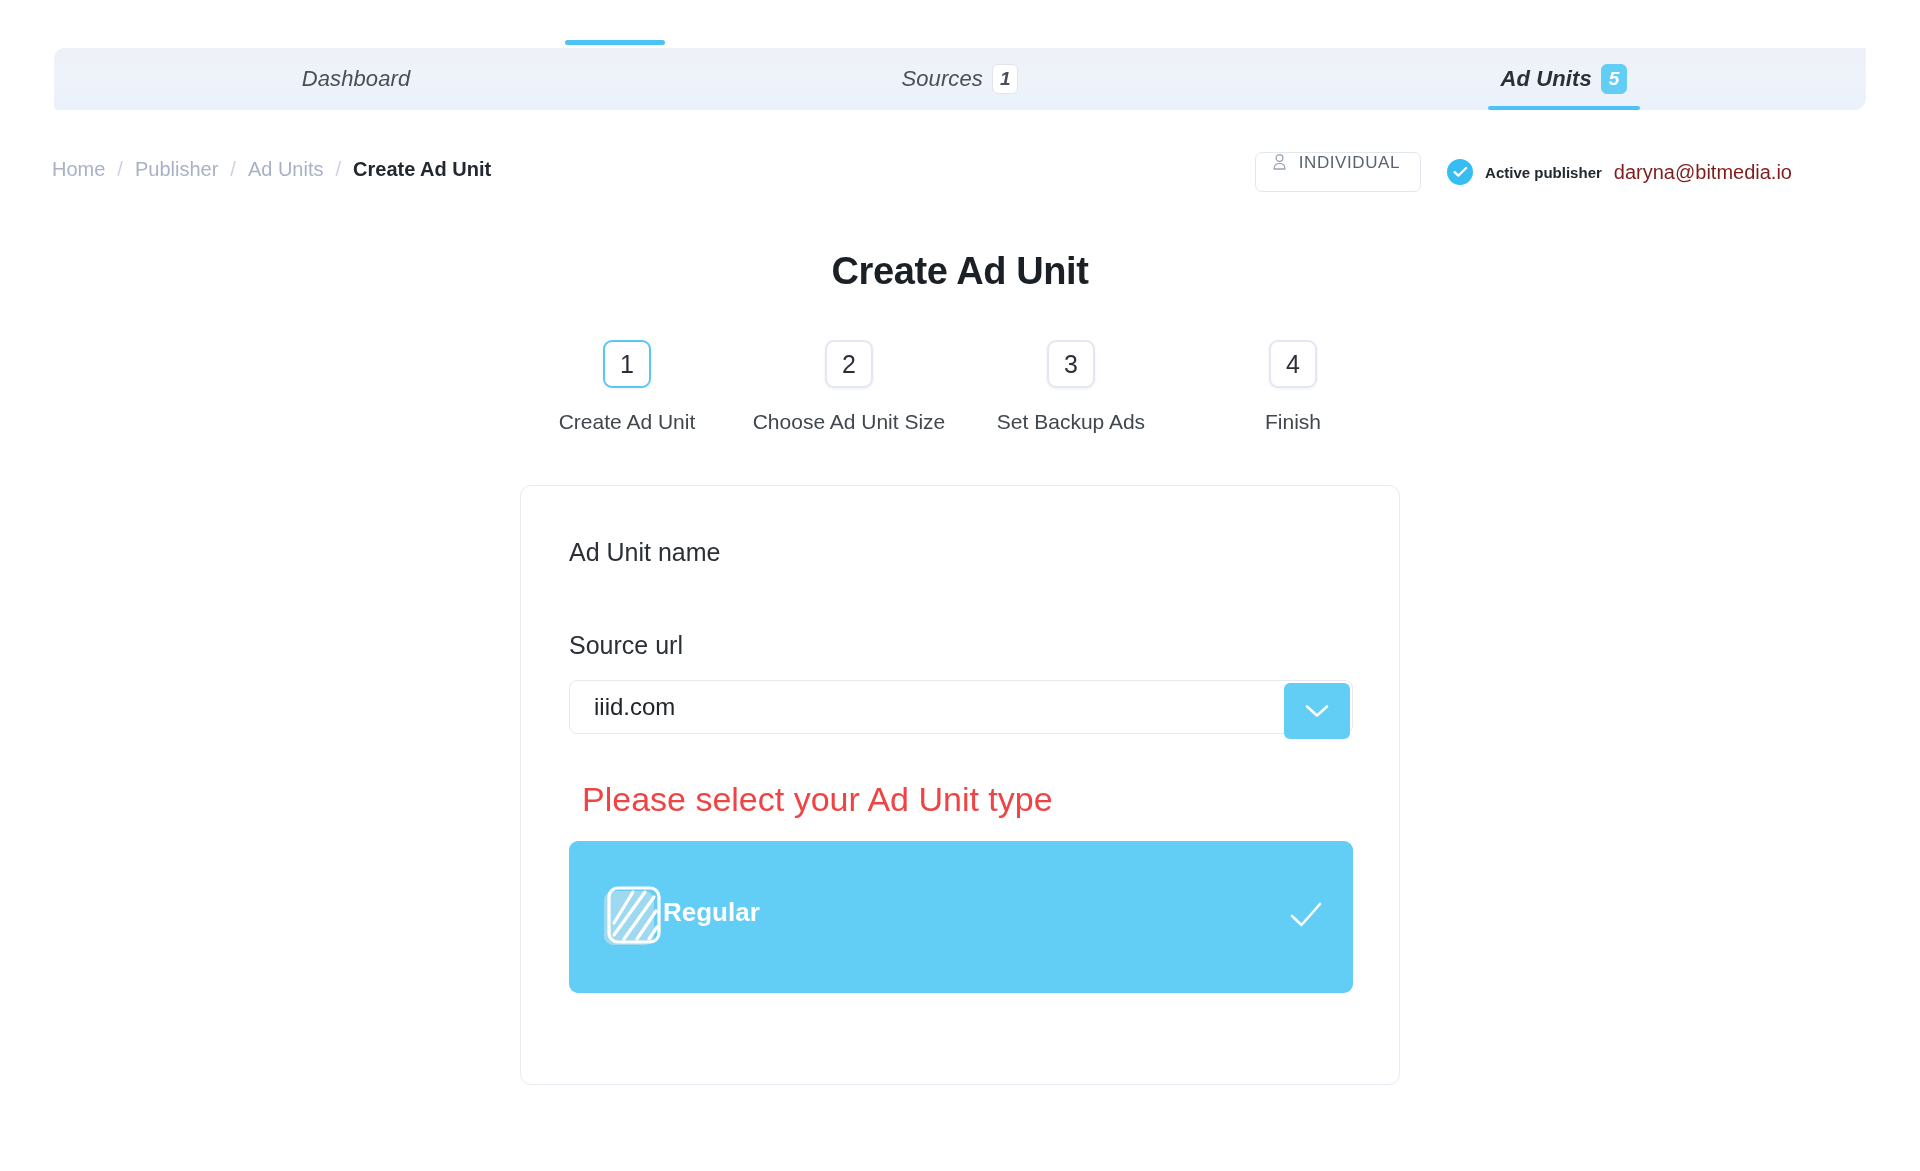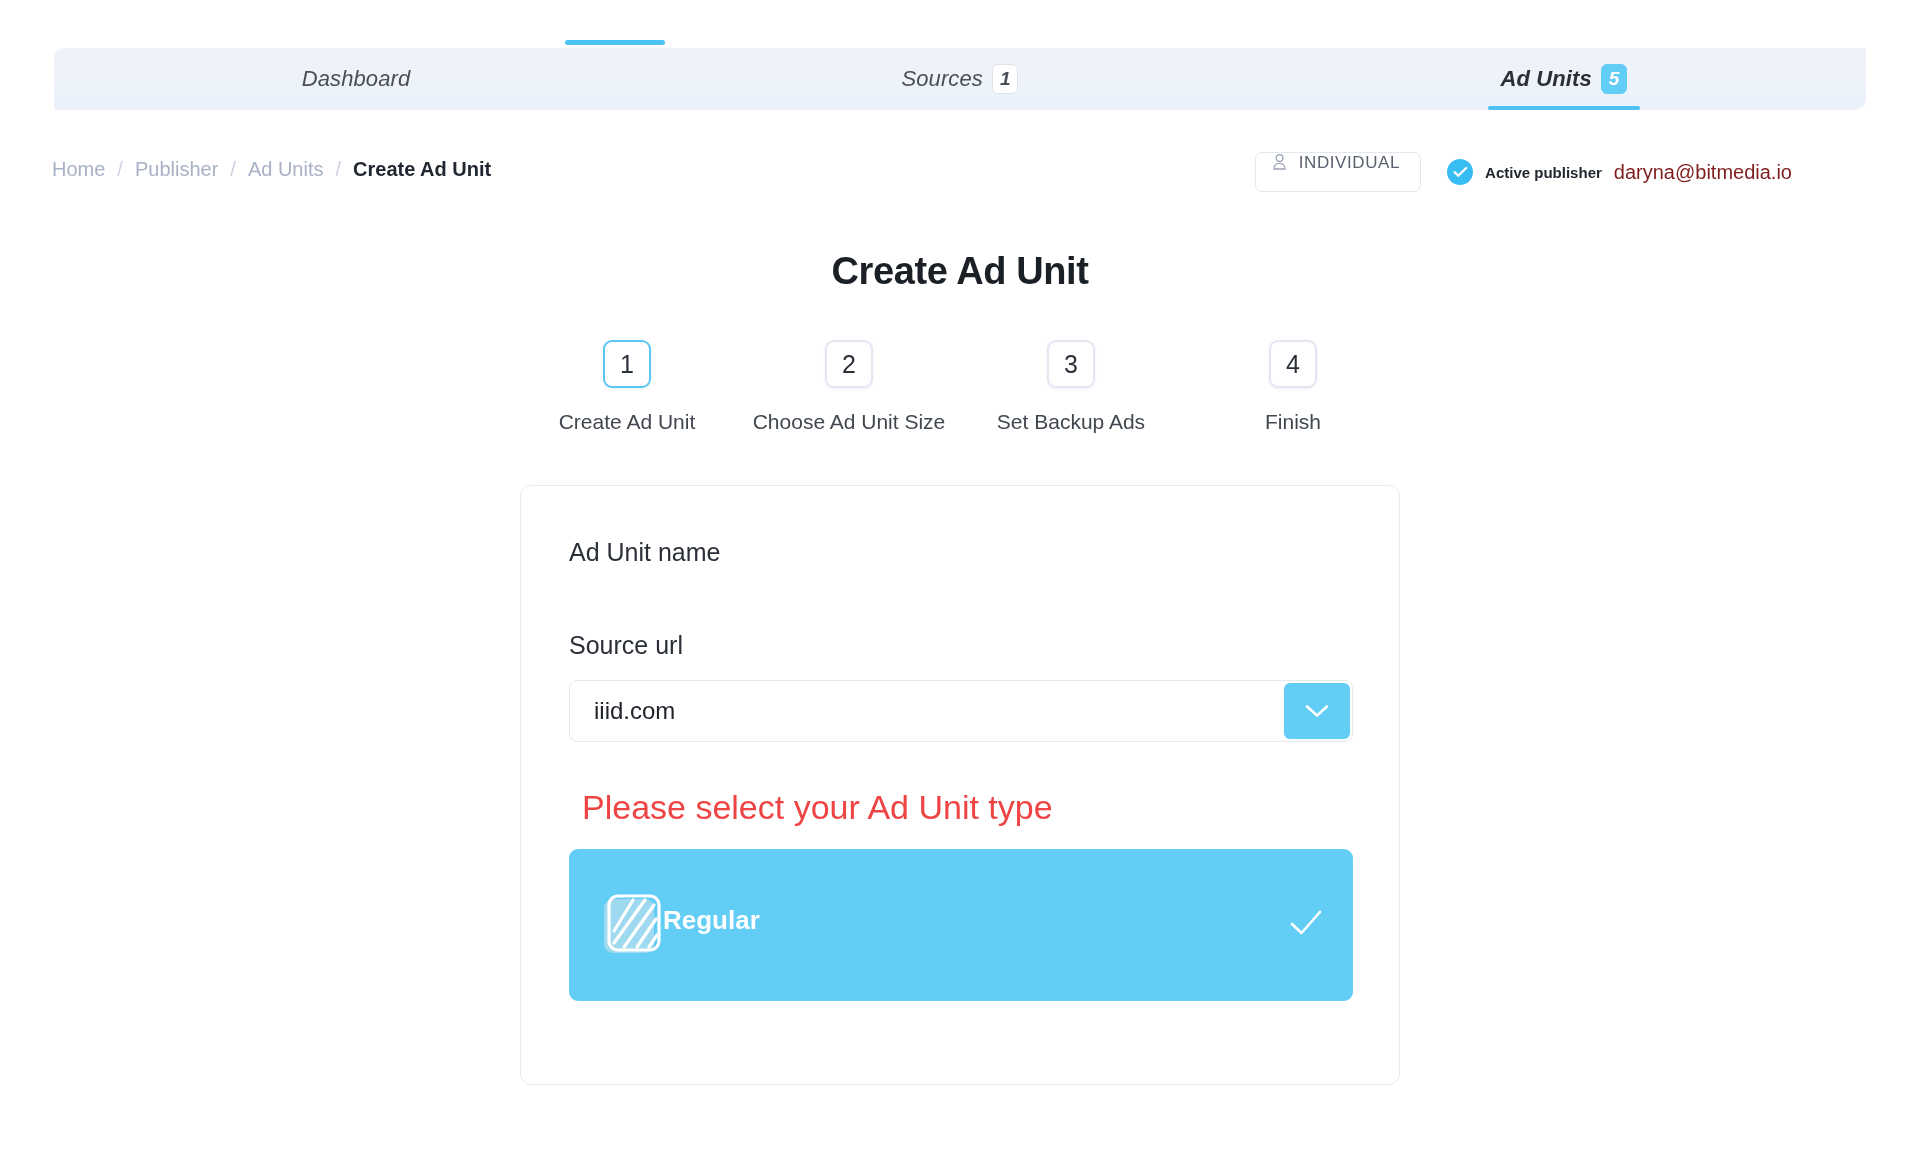--- a/index.html
+++ b/index.html
@@ -307,21 +307,21 @@
     height: 28px;
     background: #20242b;
     margin-left: 2px;
   }
 
   .field-gap { height: 44px; }
 
   .select-wrap {
     position: relative;
     width: 784px;
-    height: 62px;
+    height: 54px;
     border: 1px solid #e6e9f0;
     border-radius: 8px;
     background: #ffffff;
     display: flex;
     align-items: center;
     padding: 0 24px;
     font-size: 24px;
     color: #20242b;
     cursor: pointer;
   }

